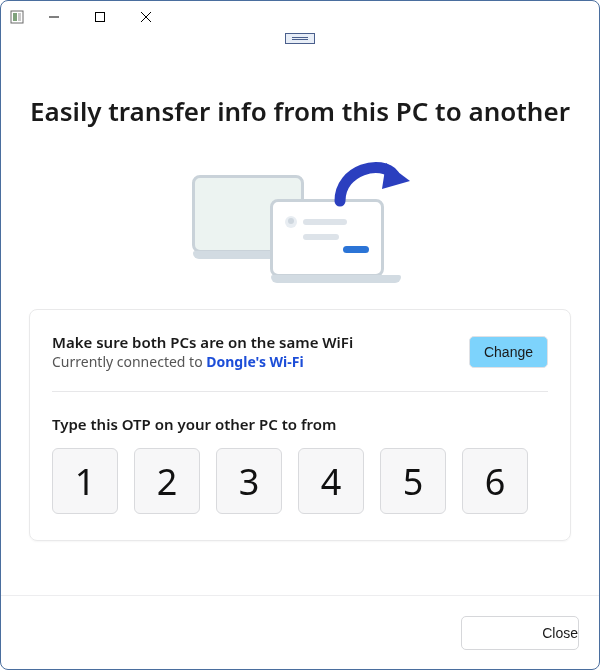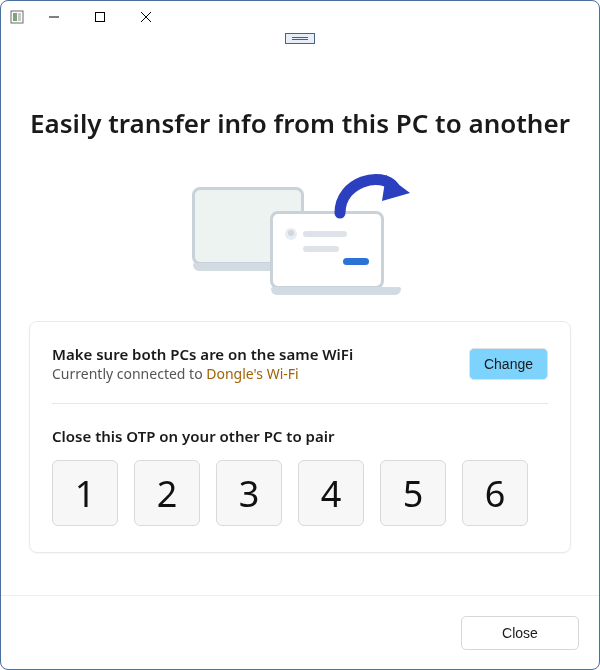--- a/index.html
+++ b/index.html
@@ -13,21 +13,21 @@
   .titlebar-title { font-size: 12px; color: #000; flex: 1; }
   .win-controls { display: flex; height: 100%; }
   .win-btn { width: 46px; height: 100%; display: flex; align-items: center; justify-content: center; color: #000; font-size: 10px; }
   .win-btn svg { display: block; }
 
   .tab-hint { position: absolute; top: 32px; left: 50%; transform: translateX(-50%); width: 30px; height: 11px; border: 1px solid #4a5f8c; background: #e8eef7; display:flex; align-items:center; justify-content:center; flex-direction:column; gap:1px; }
   .tab-hint::before, .tab-hint::after { content:""; width:16px; height:1px; background:#4a5f8c; }
 
   .content { flex: 1; padding: 56px 28px 0 28px; display: flex; flex-direction: column; align-items: center; }
 
-  .headline { font-size: 26px; font-weight: 600; color: #1a1a1a; text-align: center; margin-top: 16px; margin-bottom: 28px; }
+  .headline { font-size: 26px; font-weight: 600; color: #1a1a1a; text-align: center; margin-top: 4px; margin-bottom: 28px; }
 
   .illustration { width: 220px; height: 128px; position: relative; margin-bottom: 24px; }
   .laptop-back { position: absolute; left: 2px; top: 18px; width: 130px; height: 94px; }
   .laptop-back .screen { width: 112px; height: 78px; border: 3px solid #c9d2d9; border-radius: 8px; background: #ecf3f1; }
   .laptop-back .base { width: 128px; height: 8px; background: #d2dbe2; border-radius: 2px 2px 6px 6px; margin: 0 auto; position: relative; top: -2px; }
   .laptop-front { position: absolute; right: 8px; top: 42px; width: 132px; height: 100px; }
   .laptop-front .screen { width: 114px; height: 78px; border: 3px solid #c9d2d9; border-radius: 8px; background: #fff; padding: 14px 12px; }
   .laptop-front .base { width: 130px; height: 8px; background: #d2dbe2; border-radius: 2px 2px 6px 6px; margin: 0 auto; position: relative; top: -2px; }
   .laptop-front .row { display: flex; align-items: center; gap: 6px; margin-bottom: 6px; }
   .avatar { width: 12px; height: 12px; border-radius: 50%; background: #e8edf2; position: relative; }
@@ -36,31 +36,31 @@
   .bar.long { width: 44px; }
   .bar.med { width: 36px; margin-left: 18px; }
   .pill { height: 7px; width: 26px; border-radius: 4px; background: #2b74d6; margin-left: auto; margin-top: 6px; }
   .arrow { position: absolute; right: -2px; top: 0; width: 78px; height: 58px; }
 
   .card { width: 100%; border: 1px solid #e9e9ea; border-radius: 8px; padding: 22px 22px 26px 22px; box-shadow: 0 1px 2px rgba(0,0,0,0.04); }
   .wifi-row { display: flex; align-items: center; gap: 1px; }
   .wifi-text { flex: 1; }
   .wifi-title { font-size: 15px; font-weight: 600; color: #1a1a1a; }
   .wifi-sub { font-size: 14px; color: #555; }
-  .wifi-sub b { color: #a16207; font-weight: 400; }
+  .wifi-sub b { color: #1d4ed8; font-weight: 700; }
   .change-btn { background: #7dd3fc; border: 1px solid #e0e1e5; color: #1a1a1a; font-size: 14px; padding: 7px 14px; border-radius: 5px; cursor: pointer; }
 
   .divider { height: 1px; background: #e7e7e9; margin: 20px 0 22px 0; }
 
   .otp-title { font-size: 15px; font-weight: 600; color: #1a1a1a; margin-bottom: 14px; }
   .otp-row { display: flex; gap: 16px; }
   .otp-box { flex: 1; aspect-ratio: 1/1; max-width: 66px; border: 1px solid #d9dadd; border-radius: 6px; background: #f7f7f8; display: flex; align-items: center; justify-content: center; font-size: 36px; font-weight: 400; color: #111; }
 
   .footer { height: 74px; border-top: 1px solid #ededef; display: flex; align-items: center; justify-content: flex-end; padding: 0 20px; }
-  .close-btn { background: #fff; border: 1px solid #d6d7da; color: #1a1a1a; font-size: 14px; padding: 8px 0; width: 118px; border-radius: 5px; cursor: pointer; text-align: center; }
+  .close-btn { background: #fff; border: 1px solid #d6d7da; color: #1a1a1a; font-size: 14px; padding: 8px 0; width: 118px; border-radius: 5px; cursor: pointer; text-align: right; }
 </style>
 </head>
 <body>
 
 <div class="window">
 
   <div class="titlebar">
     <span class="titlebar-icon">
       <svg width="14" height="14" viewBox="0 0 14 14">
           <rect x="1" y="1" width="12" height="12" fill="none" stroke="#6a6a6a" stroke-width="1"></rect>
@@ -120,21 +120,21 @@
       <div class="wifi-row">
         <div class="wifi-text">
           <div class="wifi-title">Make sure both PCs are on the same WiFi</div>
           <div class="wifi-sub"><span>Currently connected to </span><b>Dongle's Wi-Fi</b></div>
         </div>
         <button class="change-btn">Change</button>
       </div>
 
       <div class="divider"></div>
 
-      <div class="otp-title">Close this OTP on your other PC to pair</div>
+      <div class="otp-title">Type this OTP on your other PC to from</div>
       <div class="otp-row">
         <div class="otp-box">1</div>
         <div class="otp-box">2</div>
         <div class="otp-box">3</div>
         <div class="otp-box">4</div>
         <div class="otp-box">5</div>
         <div class="otp-box">6</div>
       </div>
     </div>
 

